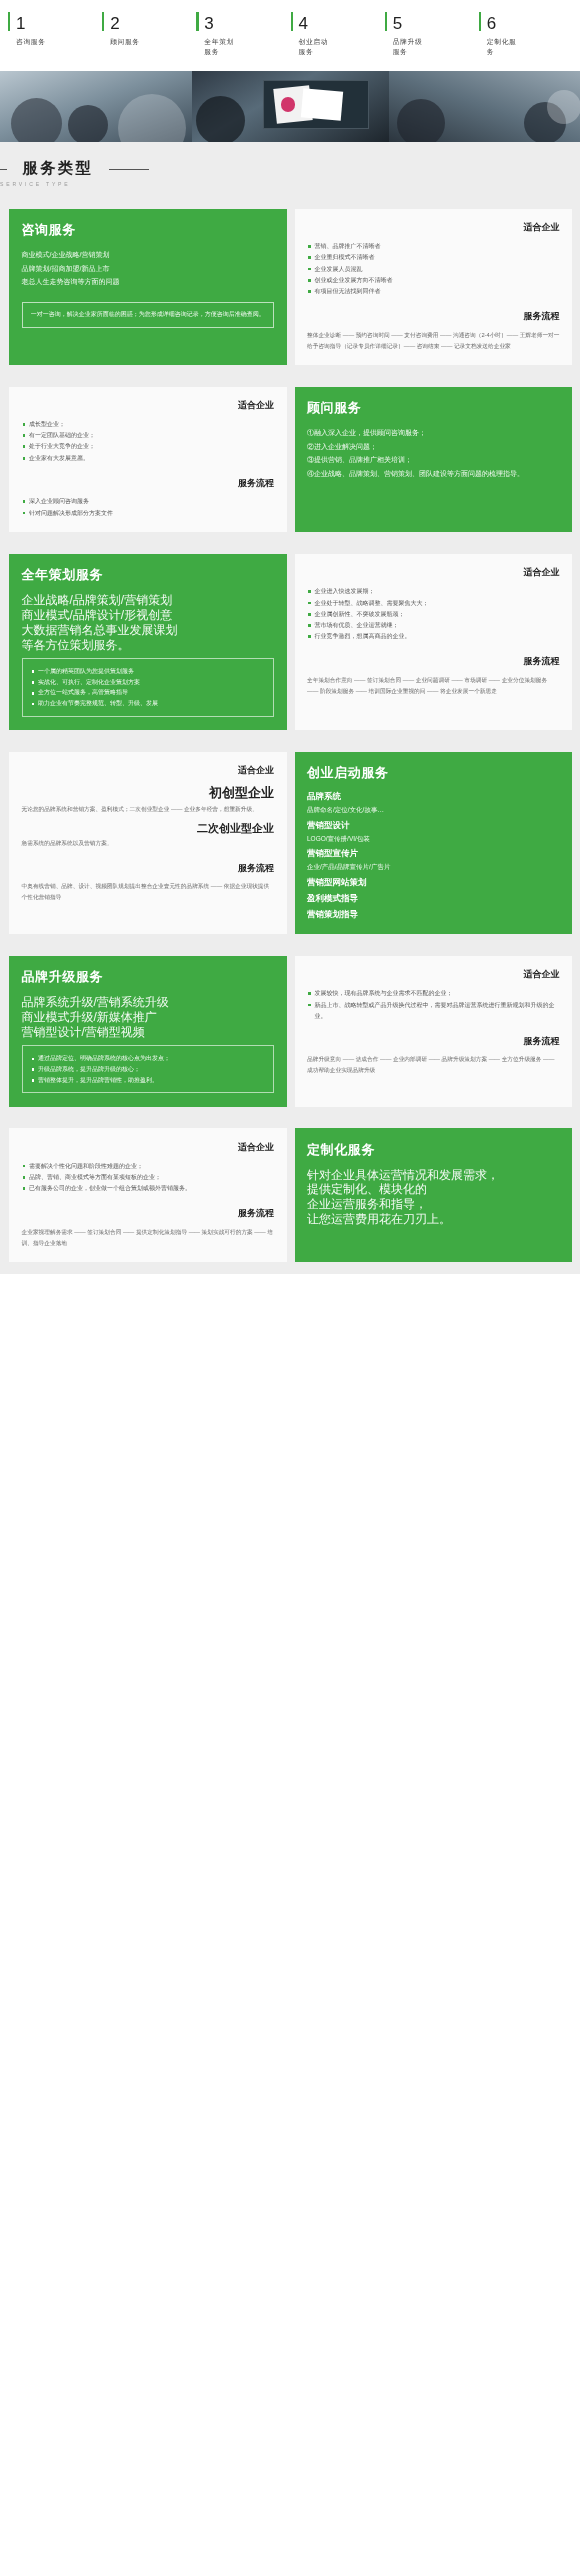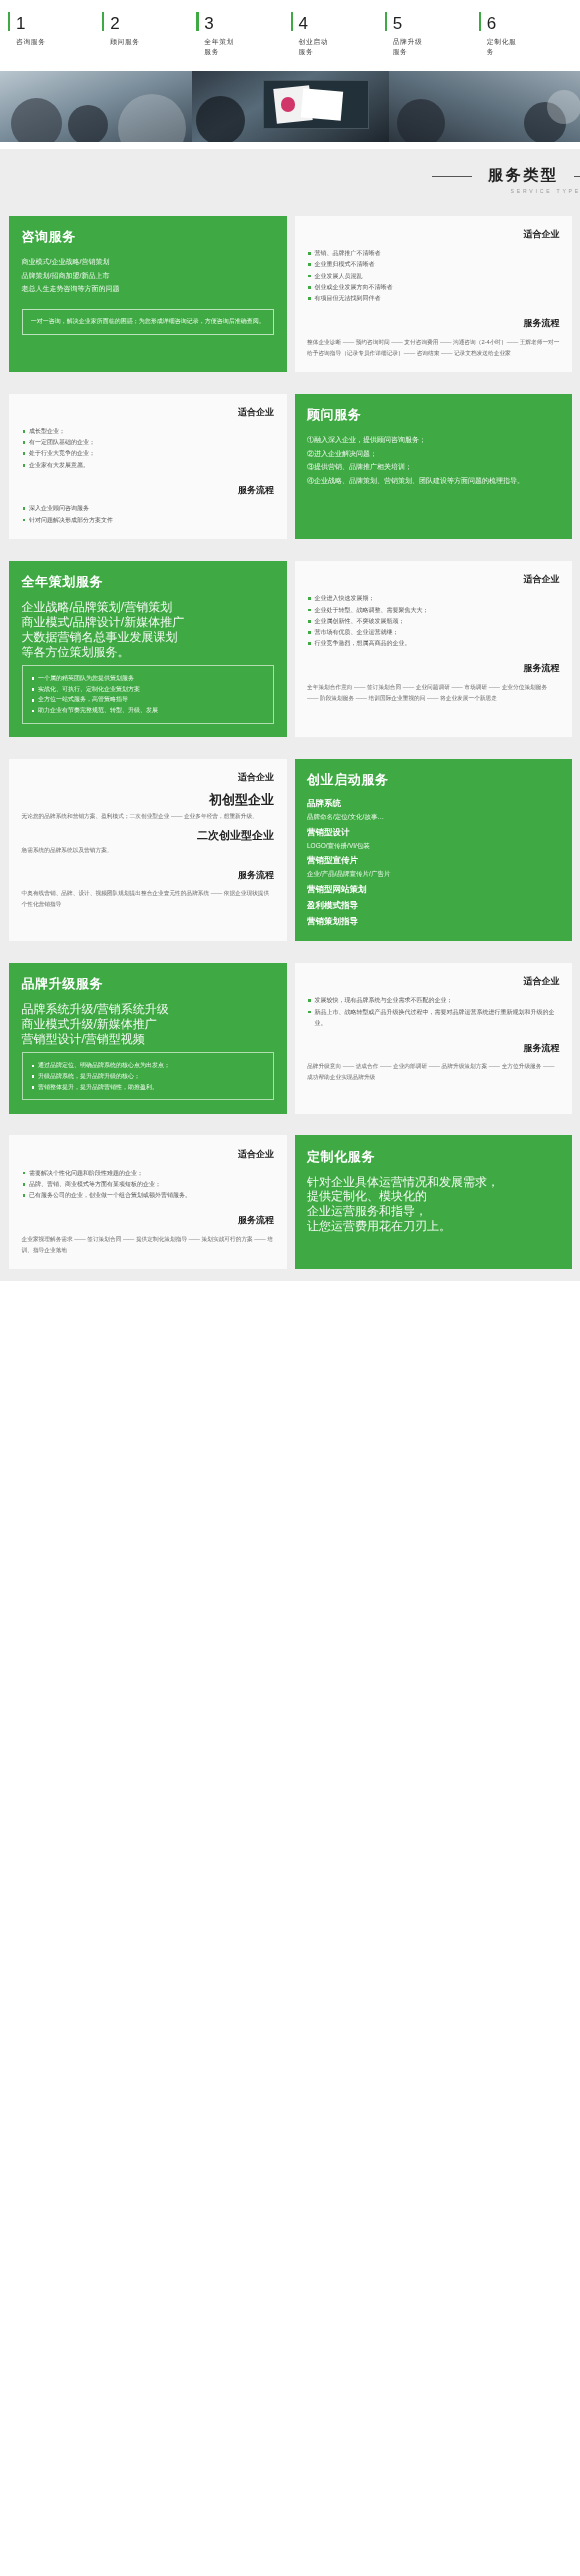--- a/index.html
+++ b/index.html
@@ -87,23 +87,22 @@
     width: 14.7px; height: 14.7px; border-radius: 50%; background: #d1366b;
   }
   .p2 .blob1 { width: 49px; height: 49px; left: 4.5px; top: 25px; background: rgba(20,26,32,.7); }
   .p3 .b1 { width: 48px; height: 48px; left: 8px; top: 28px; background: rgba(30,36,44,.62); }
   .p3 .b2 { width: 42px; height: 42px; right: 14.7px; top: 31px; background: rgba(24,30,38,.6); }
   .p3 .b3 { width: 34px; height: 34px; right: 0px; top: 19px; background: rgba(235,238,242,.3); }
 
   
   .section-title-wrap {
     background: #ededed;
-    text-align: right;
+    text-align: left;
     padding: 16px 0 12.5px 0;
-    margin-top: 7px;
   }
   .section-title {
     font-size: 15.3px;
     color: #222;
     letter-spacing: 2.3px;
     font-weight: 700;
     display: inline-block;
     position: relative;
     padding: 0 22.6px;
   }
@@ -334,21 +333,21 @@
         <div class="plain">④企业战略、品牌策划、营销策划、团队建设等方面问题的梳理指导。</div>
       </div>
     </div>
   </div>
 
   <div class="row">
     <div class="col">
       <div class="green">
         <h2>全年策划服务</h2>
         <div class="plain big">企业战略/品牌策划/营销策划</div>
-        <div class="plain big">商业模式/品牌设计/新媒体推广</div>
+        <div class="plain big">商业模式/品牌设计/形视创意</div>
         <div class="plain big">大数据营销名总事业发展课划</div>
         <div class="plain big">等各方位策划服务。</div>
         <div class="flow-box">
           <ul>
             <li>一个属的精英团队为您提供策划服务</li>
             <li>实战化、可执行、定制化企业策划方案</li>
             <li>全方位一站式服务，高管策略指导</li>
             <li>助力企业有节奏完整规范、转型、升级、发展</li>
           </ul>
         </div>

